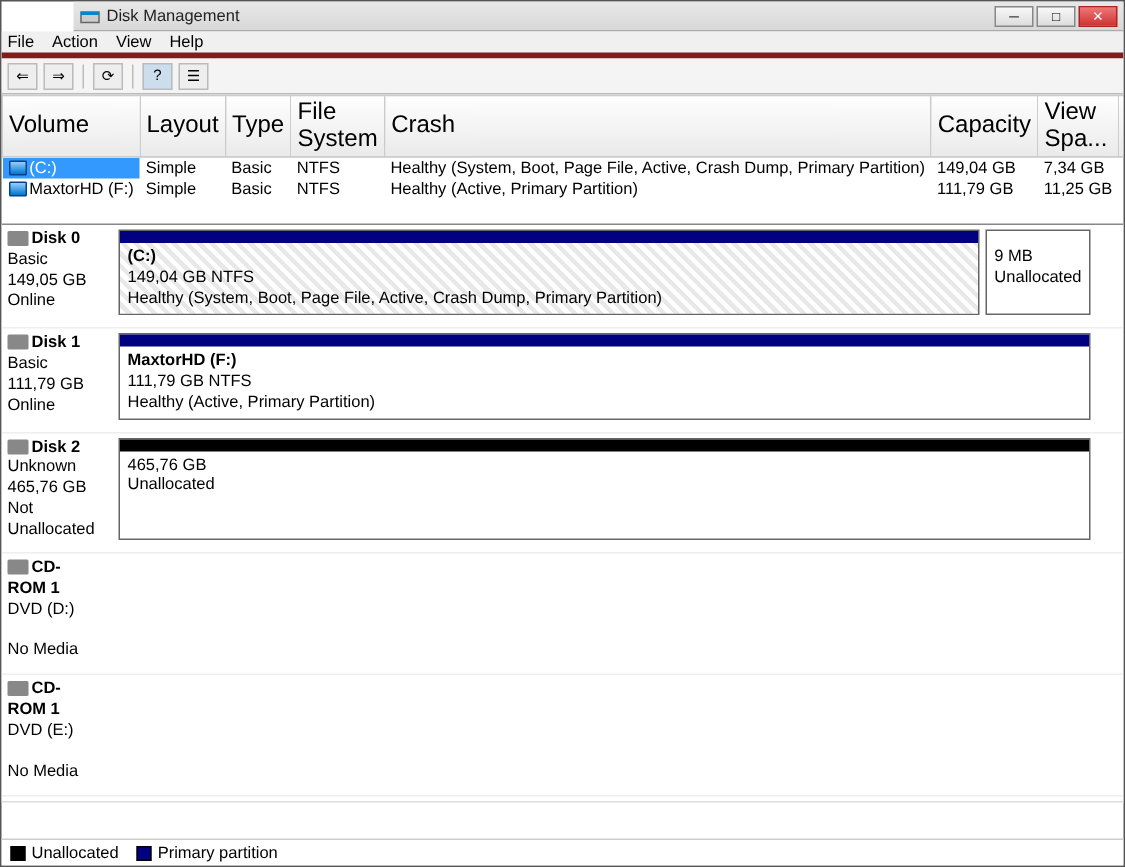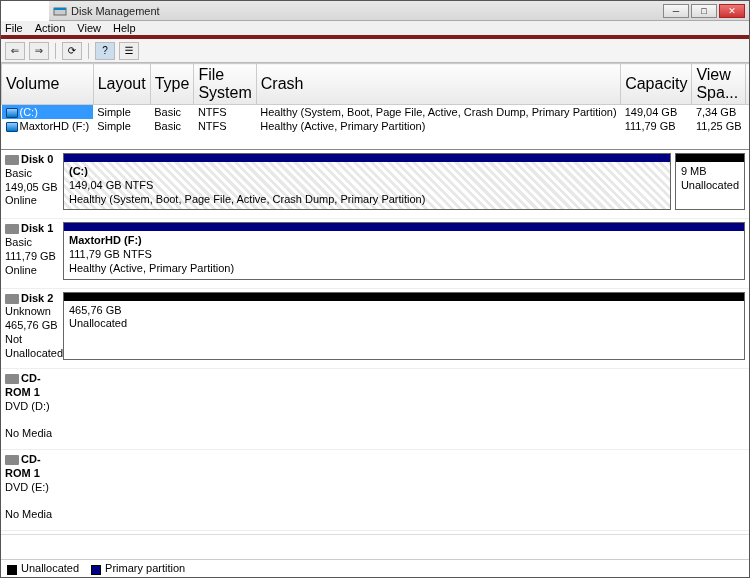--- a/index.html
+++ b/index.html
@@ -25,21 +25,21 @@
 
 .voltable { width:100%; border-collapse:collapse; }
 .voltable th { background:linear-gradient(#fefefe,#eaeaea); border:1px solid #ccc; text-align:left; padding:2px 4px; font-weight:normal; font-size:16px; position:relative;}
 .voltable td { padding:1px 4px; white-space:nowrap; overflow:hidden; text-overflow:ellipsis; }
 .voltable tr.sel td:first-child { background:#3399ff; color:#fff; }
 .volwrap { height: 86px; border-bottom:none; overflow:hidden; }
 .volicon { display:inline-block; width:12px;height:10px; background:linear-gradient(#9cf,#07c); border:1px solid #048; border-radius:1px; margin-right:2px; vertical-align:middle;}
 
 
 .diskarea { border-top:1px solid #888; border-bottom:1px solid #ddd; height: 386px; overflow-y:auto; background:#fff;}
-.diskrow { display:flex; border-bottom:1px solid #eee; padding:3px 4px 8px 4px; }
+.diskrow { display:flex; border-bottom:1px solid #eee; padding:3px 22px 8px 4px;gap:16px; }
 .diskinfo { width:58px; padding-right:4px; line-height:1.25; }
 .diskinfo .dicon { display:inline-block; width:14px;height:10px; background:#888; border-radius:1px; margin-right:2px; vertical-align:middle;}
 .diskinfo b { font-weight:bold; }
 .diskbars { flex:1; display:flex; gap:4px; }
 .part { border:1px solid #666; background:#fff; display:flex; flex-direction:column; }
 .partheader { height:8px; }
 .partheader.blue { background:#000080; }
 .partheader.black { background:#000; }
 .partbody { padding:3px 5px; flex:1; line-height:1.25; }
 .hatched { background: repeating-linear-gradient(45deg,#fff,#fff 3px,#e8e8e8 3px,#e8e8e8 6px); }
@@ -142,21 +142,21 @@
 </div>
 
 <div class="diskarea" id="diskarea">
     <div class="diskrow">
       <div class="diskinfo"><span class="dicon"></span><b>Disk 0</b><br><span>Basic</span><br><span>149,05 GB</span><br><span>Online</span></div>
       <div class="diskbars">
         <div class="part" style="flex: 90 1 0%;">
           <div class="partheader blue"></div>
           <div class="partbody hatched"><b>(C:)</b><br><span>149,04 GB NTFS</span><br><span>Healthy (System, Boot, Page File, Active, Crash Dump, Primary Partition)</span></div>
         </div>
-        <div class="part" style="flex: 10 1 0%;">
+        <div class="part" style="flex: 10 1 0%; align-items: center;">
           <div class="partheader black"></div>
           <div class="partbody"><span>9 MB</span><br><span>Unallocated</span></div>
         </div>
       </div>
     </div>
     <div class="diskrow">
       <div class="diskinfo"><span class="dicon"></span><b>Disk 1</b><br><span>Basic</span><br><span>111,79 GB</span><br><span>Online</span></div>
       <div class="diskbars">
         <div class="part" style="flex: 100 1 0%;">
           <div class="partheader blue"></div>

